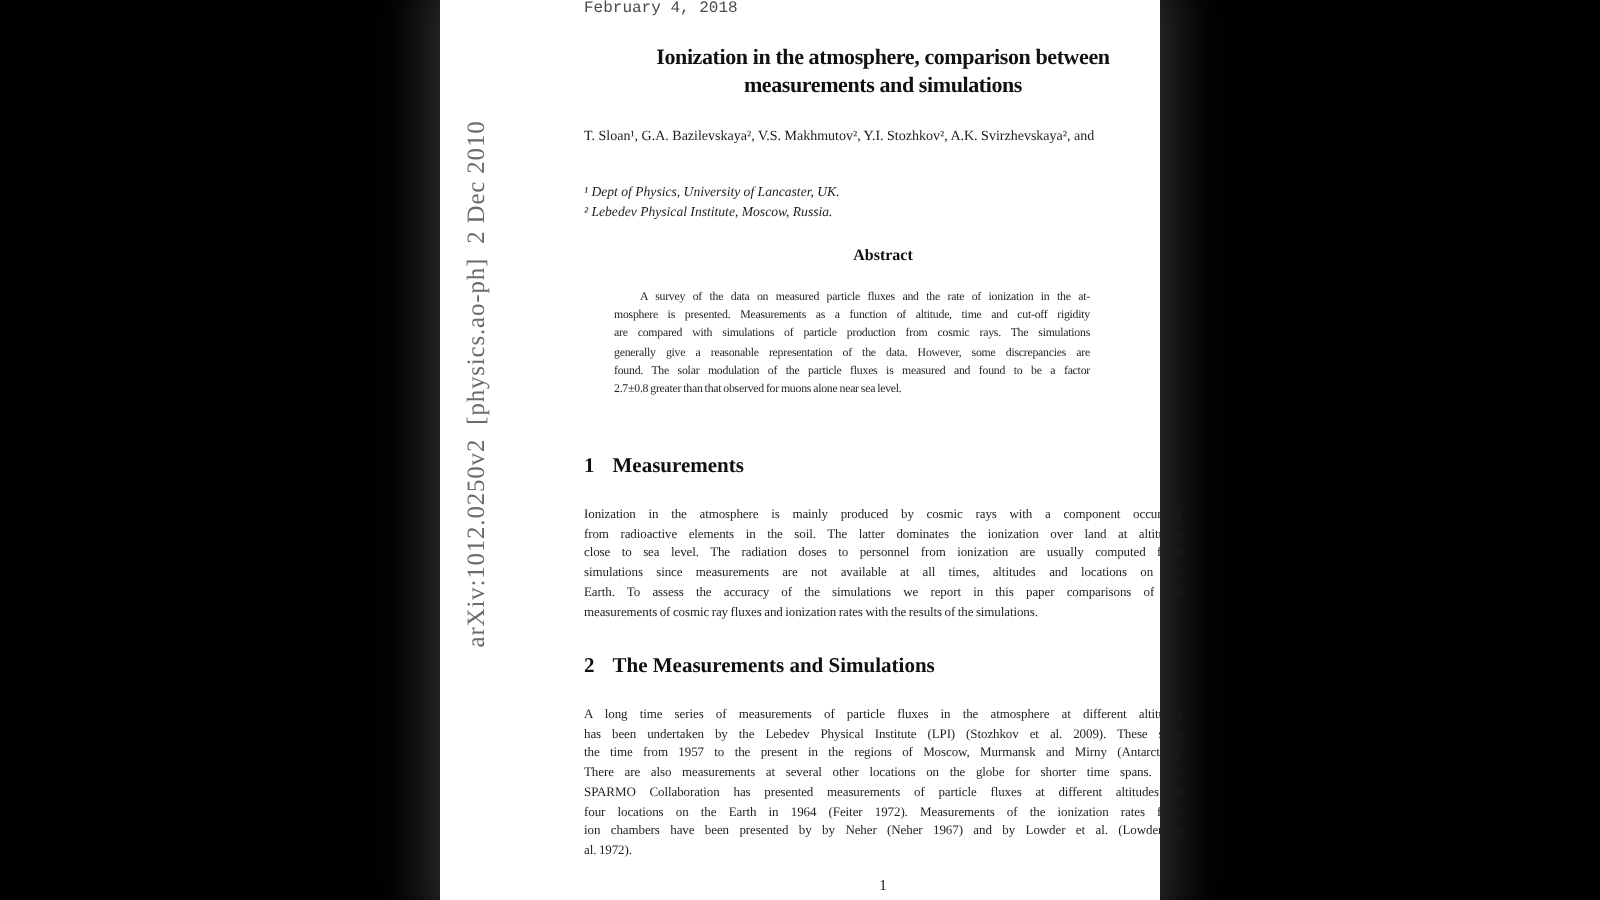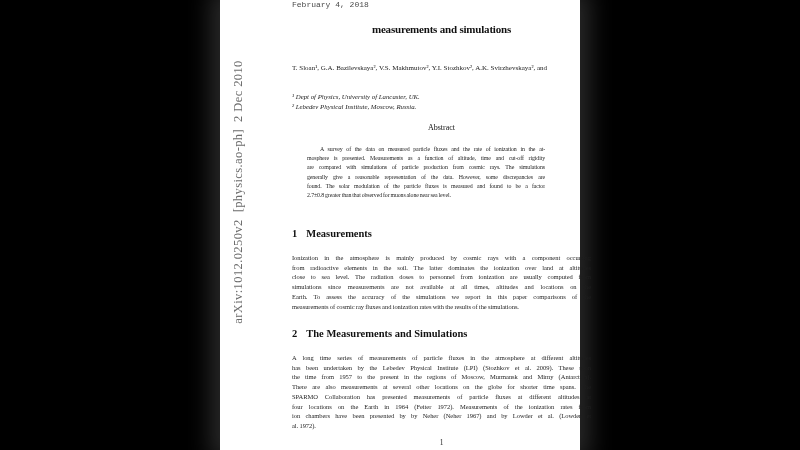--- a/index.html
+++ b/index.html
@@ -53,21 +53,21 @@
   .authors div { white-space: nowrap; overflow: hidden; }
 
   .affiliations {
     position: absolute; top: 92px; left: 0;
     font-size: 6.8px; line-height: 9.5px;
     font-style: italic; color: #1c1c1c;
   }
 
   .abstract-heading {
     position: absolute; top: 123px; left: 0; width: 100%;
-    text-align: center; font-weight: normal;
+    text-align: center; font-weight: bold;
     font-size: 8px; color: #111;
   }
 
   .tblock { position: absolute; left: 0; width: 299px; }
   .tblock .tline {
     font-size: 6.5px; line-height: 9.7px;
     color: #1f1f1f;
     white-space: nowrap; overflow: hidden;
     text-align: justify; text-align-last: justify;
     letter-spacing: -0.05px; word-spacing: -0.3px;
@@ -105,20 +105,21 @@
 
 <div class="page">
 
   <div class="stamp">arXiv:1012.0250v2  [physics.ao-ph]  2 Dec 2010</div>
 
   <div class="col">
 
     <div class="date-header">February 4, 2018</div>
 
     <div class="paper-title">
+      <div>Ionization in the atmosphere, comparison between</div>
       <div>measurements and simulations</div>
     </div>
 
     <div class="authors">
       <div>T. Sloan¹, G.A. Bazilevskaya², V.S. Makhmutov², Y.I. Stozhkov², A.K. Svirzhevskaya², and</div>
     </div>
 
     <div class="affiliations">
       <div>¹ Dept of Physics, University of Lancaster, UK.</div>
       <div>² Lebedev Physical Institute, Moscow, Russia.</div>

